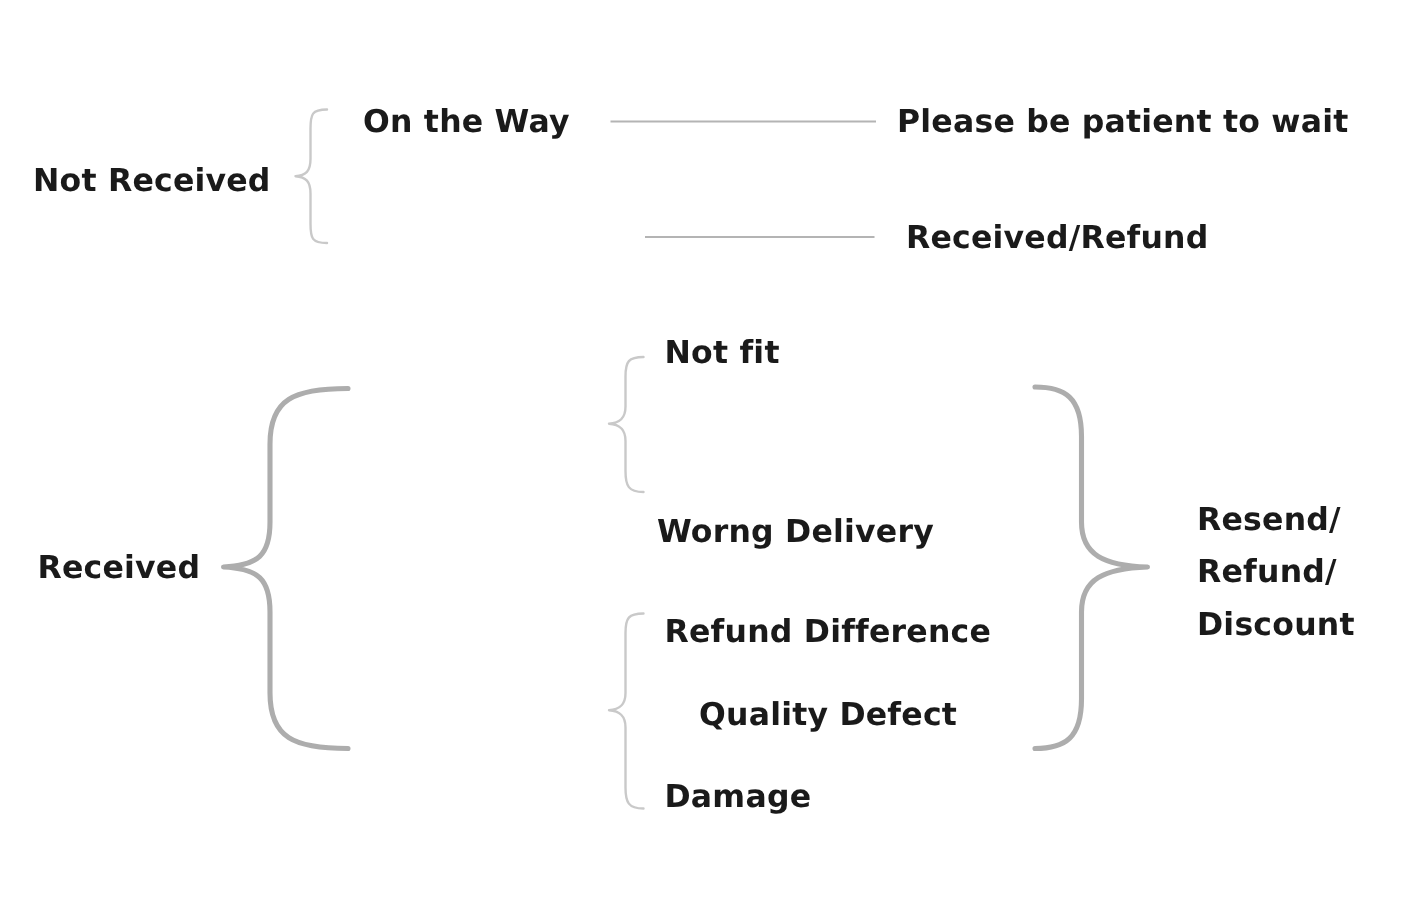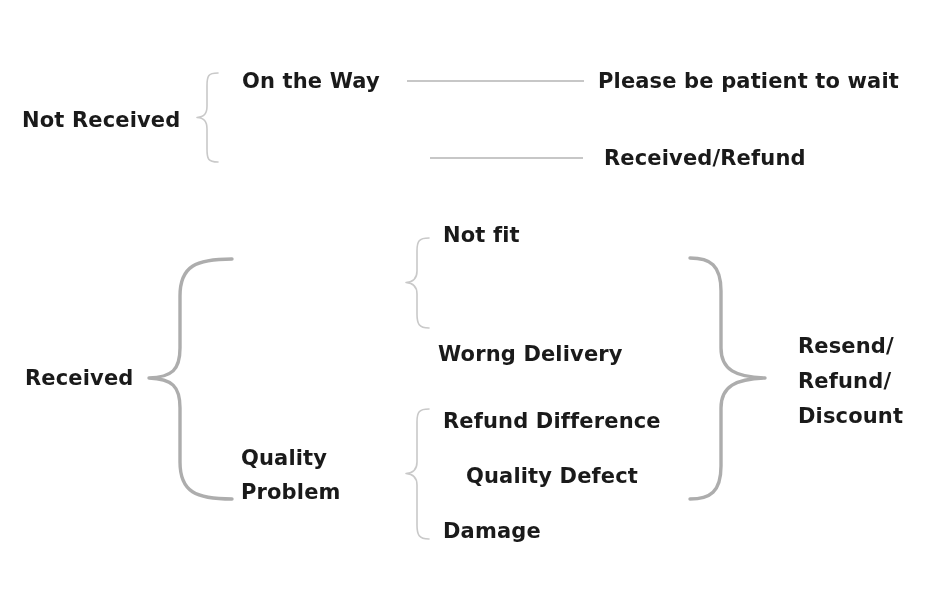--- a/index.html
+++ b/index.html
@@ -116,22 +116,20 @@
   <div class="node" style="left:242px; top:66px;">On the Way</div>
 
   <div class="node" style="left:598px; top:66px;">Please be patient to wait</div>
 
 
   <div class="node" style="left:604px; top:143px;">Received/Refund</div>
 
   <div class="node" style="left:8px; top:363px;margin-left:17px;">Received</div>
 
 
-  <div class="node" style="left:241px; top:441px; width:160px; line-height:34px;">Quality
-Problem</div>
 
   <div class="node" style="left:443px; top:220px;">Not fit</div>
 
   <div class="node" style="left:438px; top:304px;margin-top:35px;">Worng Delivery</div>
 
   <div class="node" style="left:443px; top:406px;">Refund Difference</div>
 
   <div class="node" style="left:466px; top:461px;">Quality Defect</div>
 
   <div class="node" style="left:443px; top:516px;">Damage</div>

